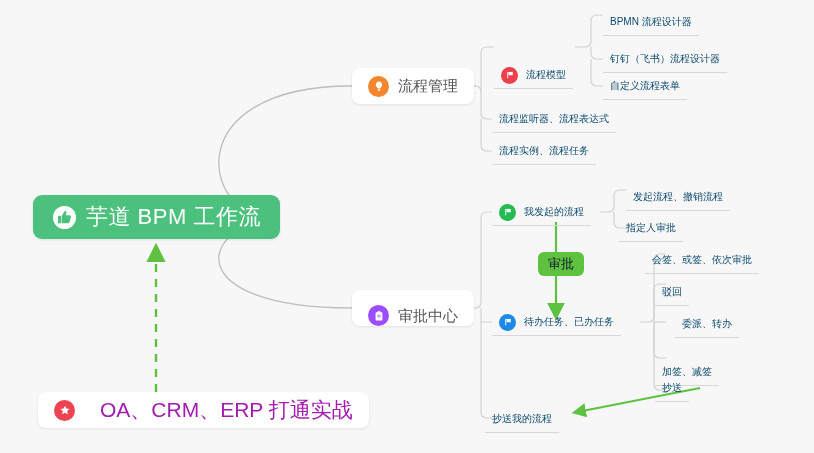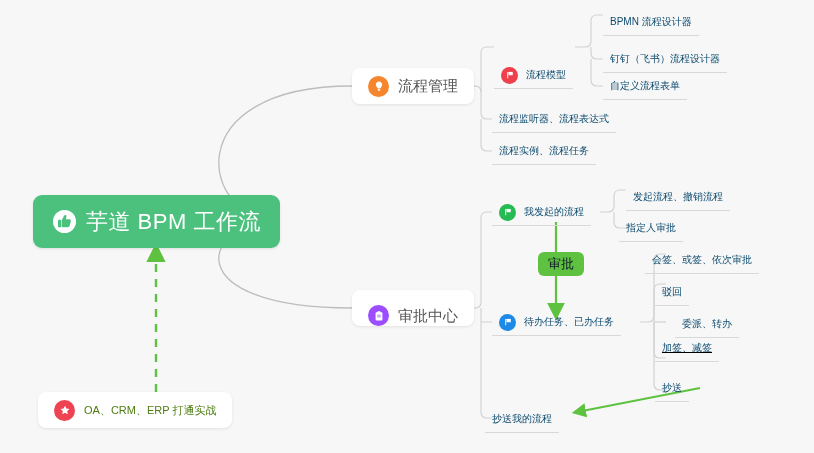--- a/index.html
+++ b/index.html
@@ -32,21 +32,21 @@
     box-sizing: border-box;
     display: flex;
     align-items: center;
     white-space: nowrap;
   }
   
   .root {
     left: 33px;
     top: 195px;
     width: 247px;
-    height: 53px;
+    height: 44px;
     background: #4cc17e;
     border-radius: 9px;
     padding: 0 20px;
     box-shadow: 0 1px 3px rgba(0,0,0,0.10);
   }
   .root .label {
     color: #ffffff;
     font-size: 22px;
     letter-spacing: 0.5px;
     margin-left: 10px;
@@ -71,23 +71,23 @@
   #node-note {
     left: 38px;
     top: 392px;
     height: 36px;
     background: #ffffff;
     border-radius: 8px;
     box-shadow: 0 1px 3px rgba(0,0,0,0.09);
     padding: 0 16px;
   }
   #node-note .label {
-    color: #4d7c0f;
-    font-size: 11px;
-    margin-left: 9px;
+    color: #a21caf;
+    font-size: 21px;
+    margin-left: 25px;
   }
   
   .leaf {
     background: transparent;
     height: 28px;
     padding: 0 7px;
   }
   .leaf .label {
     color: #0c4a6e;
     font-size: 10px;
@@ -283,21 +283,21 @@
   </div>
   <div class="node leaf" style="left:645px; top:246px;">
     <span class="label">会签、或签、依次审批</span>
   </div>
   <div class="node leaf" style="left:655px; top:278px;">
     <span class="label">驳回</span>
   </div>
   <div class="node leaf" style="left:655px; top:310px;margin-left:20px;">
     <span class="label">委派、转办</span>
   </div>
-  <div class="node leaf" style="left:655px; top:334px;text-decoration:underline;">
+  <div class="node leaf" style="left:655px; top:358px;">
     <span class="label">加签、减签</span>
   </div>
   <div class="node leaf" style="left:655px; top:374px;">
     <span class="label">抄送</span>
   </div>
 
   <div class="node leaf" style="left:485px; top:405px;">
     <span class="label">抄送我的流程</span>
   </div>
 

